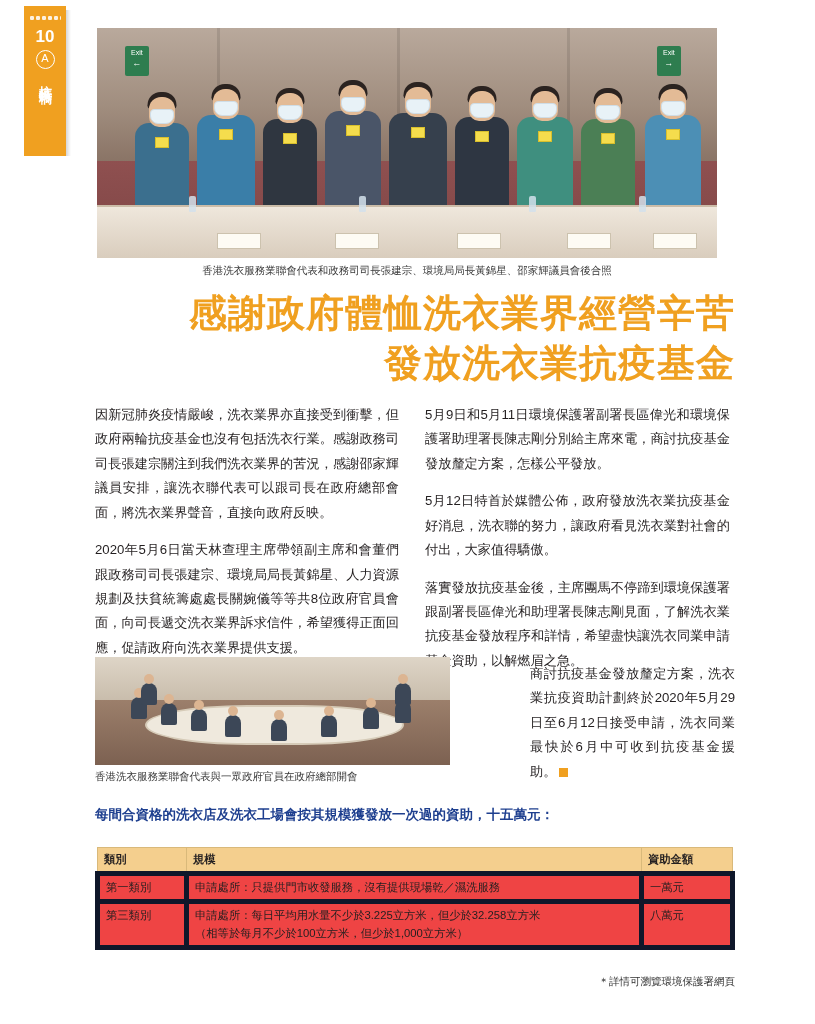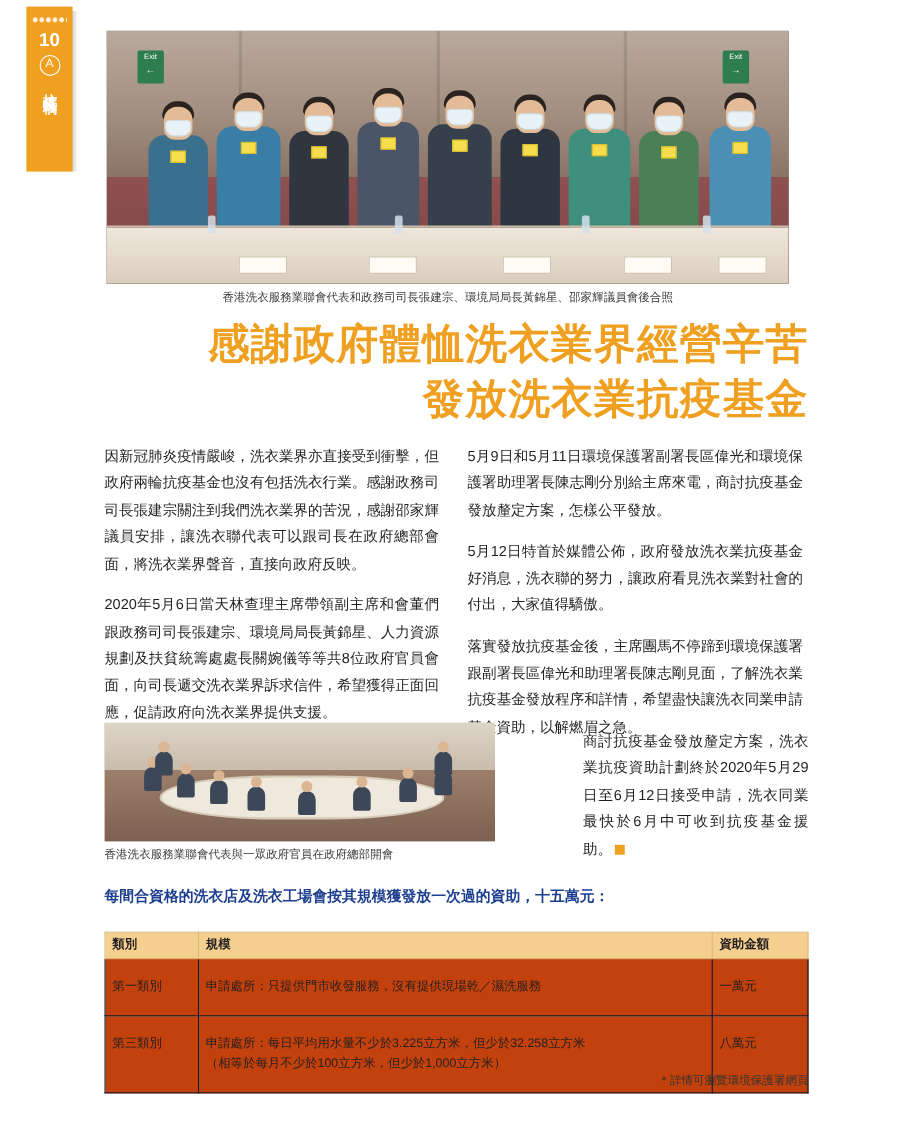--- a/index.html
+++ b/index.html
@@ -300,23 +300,23 @@
   }
   table.fund th {
     background: #f4cf8e;
     border: 1px solid #d9b97a;
     font-weight: bold;
     padding: 3px 6px;
     text-align: left;
     line-height: 1.5;
   }
   table.fund td {
-    background: #c2410c;
-    border: 1px solid #0f172a;
-    padding: 17px 6px;
+    background: #ef4444;
+    border: 5px solid #0f172a;
+    padding: 3px 6px;
     vertical-align: top;
     line-height: 1.55;
   }
   table.fund td.c1 { width: 72px; }
   table.fund td.c3 { width: 74px; }
   .table-note {
     position: absolute;
     left: 95px;
     top: 975px;
     width: 640px;

